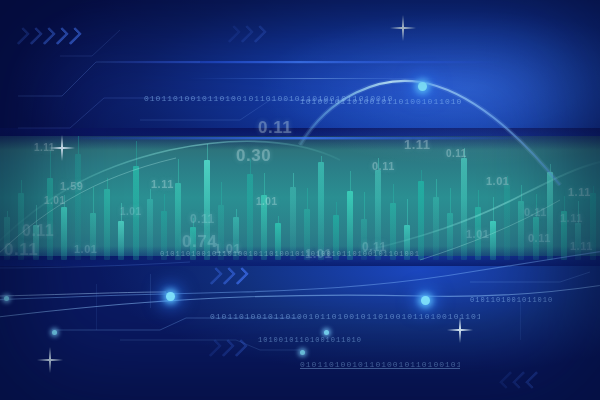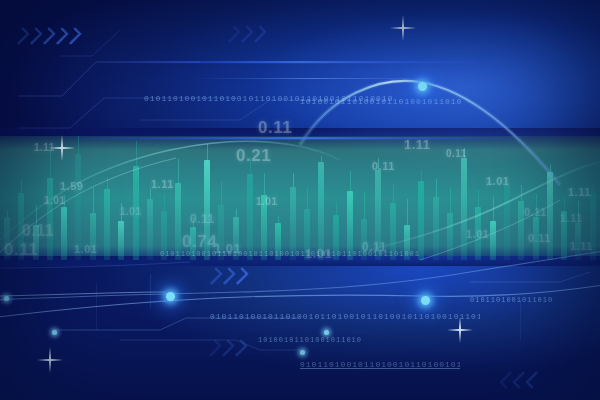--- a/index.html
+++ b/index.html
@@ -263,21 +263,21 @@
       <div class="bits" style="left: 144px; top: 94px; font-size: 8px; width: 250px;">01011010010110100101101001011010010110100101</div>
       <div class="bits" style="left: 300px; top: 97px; font-size: 8px; width: 170px;">1010010110100101101001011010</div>
       <div class="bits teal" style="left: 150px; top: 250px; font-size: 7px; width: 280px;">01011010010110100101101001011010010110100101101001</div>
       <div class="bits" style="left: 210px; top: 312px; font-size: 8px; width: 270px;">010110100101101001011010010110100101101001011010</div>
       <div class="bits" style="left: 300px; top: 360px; font-size: 8px; width: 160px; text-decoration: underline;">0101101001011010010110100101</div>
       <div class="bits" style="left: 258px; top: 336px; font-size: 7px; width: 120px;">10100101101001011010</div>
       <div class="bits" style="left: 470px; top: 296px; font-size: 7px; width: 100px;">0101101001011010</div>
     </div>
   <div id="nums-layer">
       <div class="num" style="left: 258px; top: 118px; font-size: 17px;">0.11</div>
-      <div class="num" style="left: 236px; top: 146px; font-size: 17px;">0.21</div>
+      <div class="num" style="left: 236px; top: 146px; font-size: 17px;">0.30</div>
       <div class="num" style="left: 404px; top: 137px; font-size: 13px;">1.11</div>
       <div class="num" style="left: 372px; top: 160px; font-size: 11px;">0.11</div>
       <div class="num" style="left: 60px; top: 180px; font-size: 11px;">1.59</div>
       <div class="num" style="left: 151px; top: 178px; font-size: 11px;">1.11</div>
       <div class="num" style="left: 44px; top: 195px; font-size: 10px;">1.01</div>
       <div class="num dark" style="left: 190px; top: 212px; font-size: 12px;">0.11</div>
       <div class="num dark" style="left: 182px; top: 232px; font-size: 17px;">0.74</div>
       <div class="num dark" style="left: 22px; top: 222px; font-size: 16px;">0.11</div>
       <div class="num dark" style="left: 4px; top: 240px; font-size: 17px;">0.11</div>
       <div class="num dark" style="left: 74px; top: 243px; font-size: 11px;">1.01</div>

